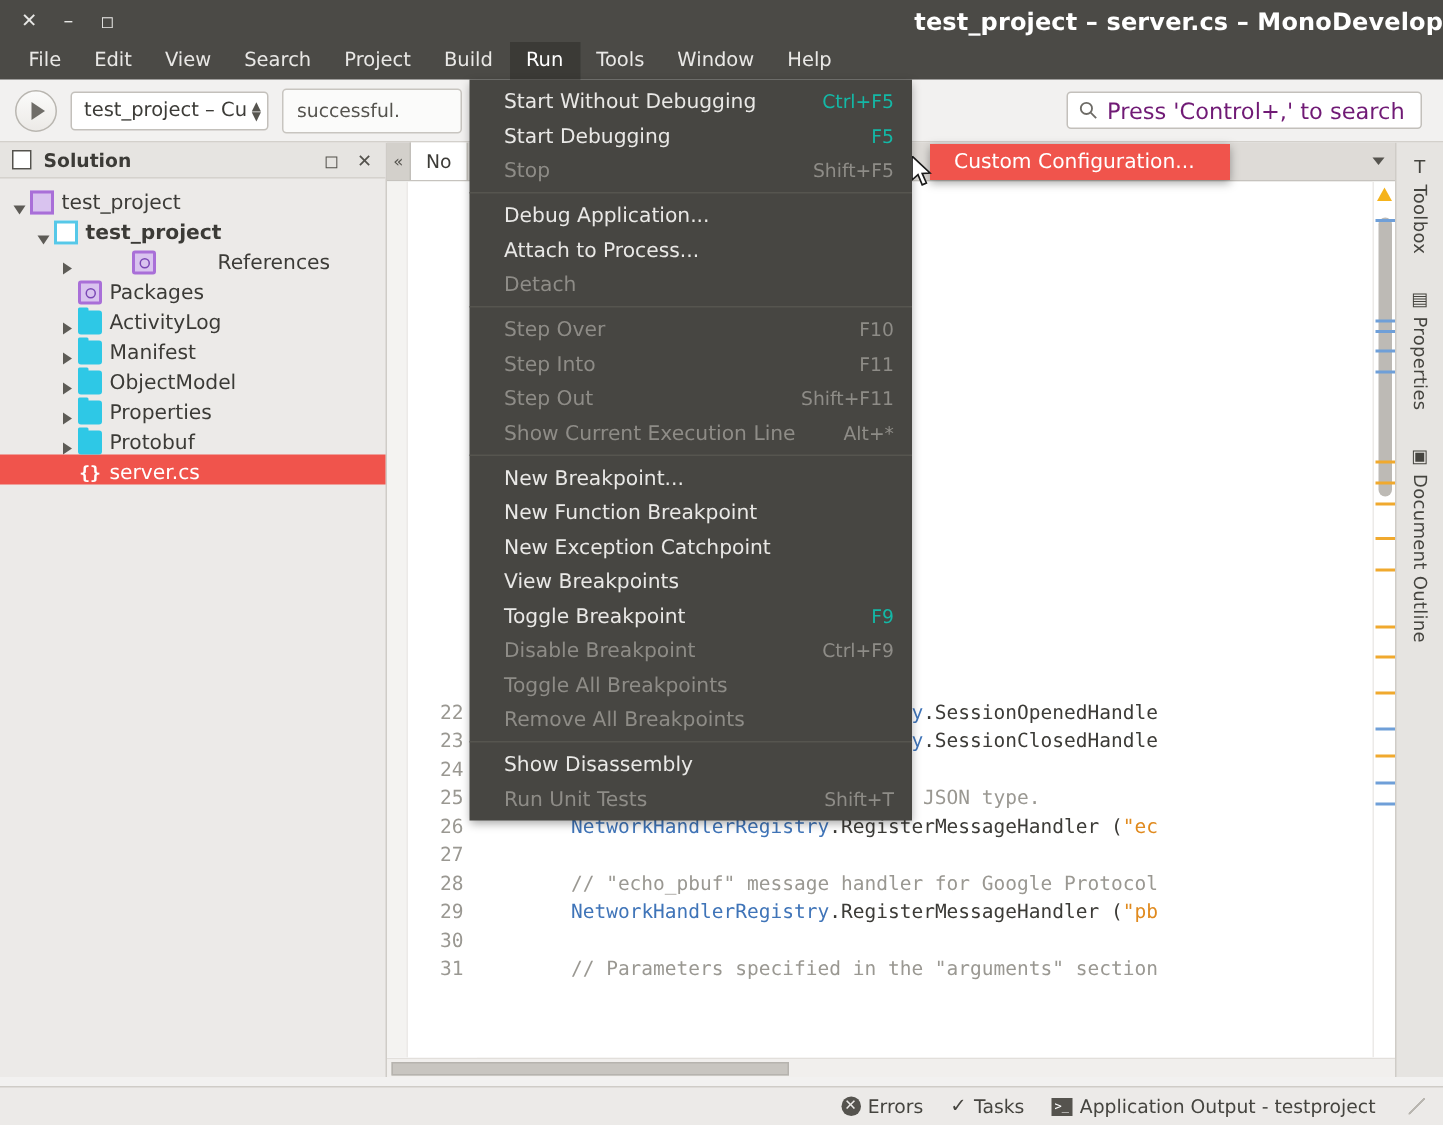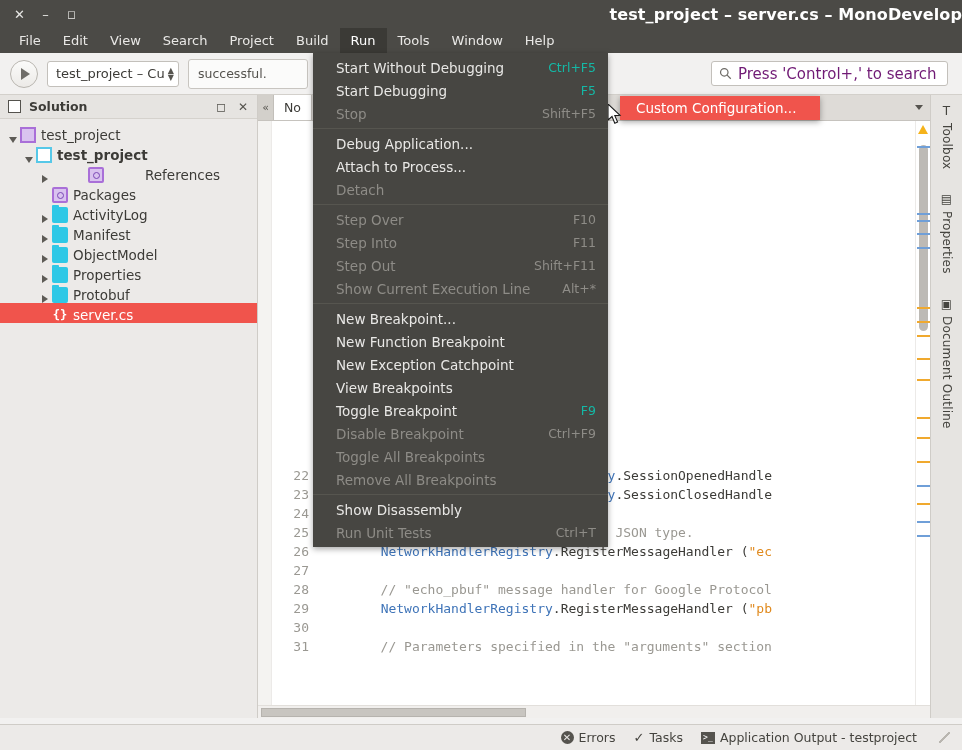--- a/index.html
+++ b/index.html
@@ -482,21 +482,21 @@
       </div>
       <div class="mrow dis">
         <span class="mlbl">Remove All Breakpoints</span>
       </div>
       <div class="msep"></div>
       <div class="mrow">
         <span class="mlbl">Show Disassembly</span>
       </div>
       <div class="mrow dis">
         <span class="mlbl">Run Unit Tests</span>
-        <span class="macc">Ctrl+T</span>
+        <span class="macc">Shift+T</span>
       </div>
     </div>
 
   <div class="menupop" id="submenu">
       <div class="mrow">
         <span class="mlbl">Custom Configuration...</span>
       </div>
     </div>
 
   <svg class="cursor" viewBox="0 0 14 21">

